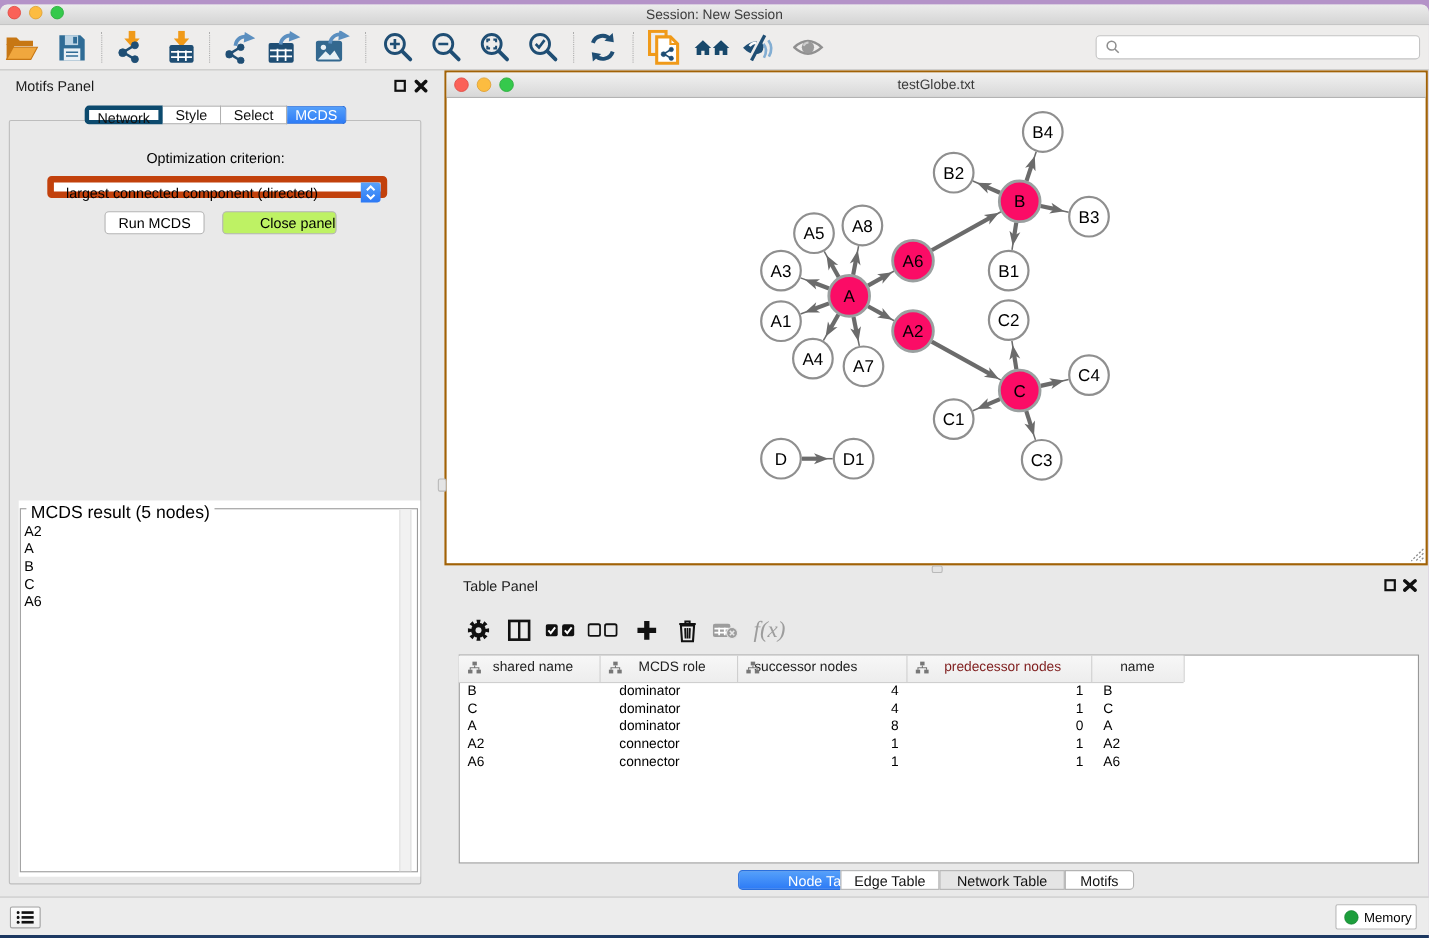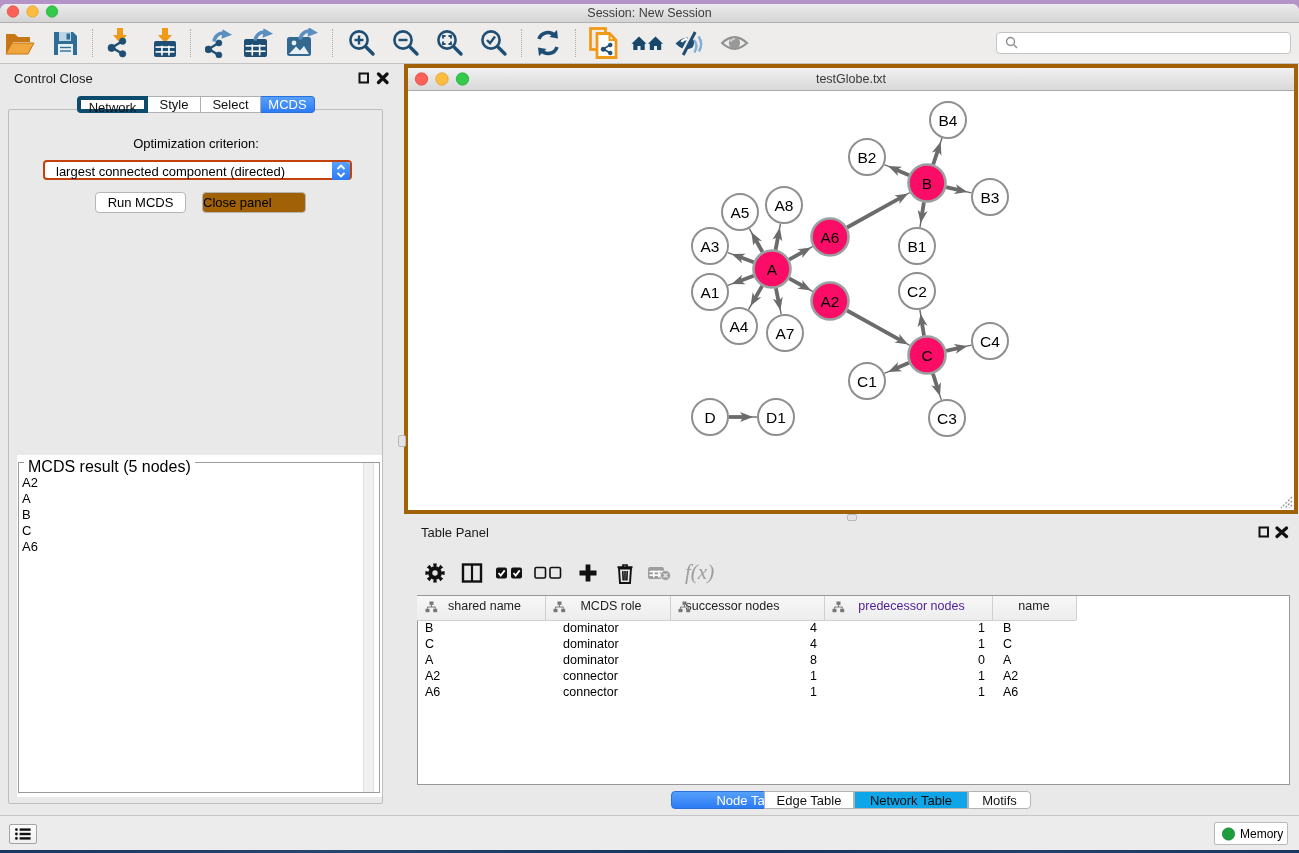--- a/index.html
+++ b/index.html
@@ -162,56 +162,56 @@
     <path d="M9.5,7.5 Q11,4.8 14,4.6" fill="none" stroke="#cfcfcf" stroke-width="1.8"></path>
   </svg>
 <div class="abs" style="left:996px;top:32px;width:293px;height:20px;background:#fff;border:1px solid #c4c4c4;border-radius:4px">
   <svg width="14" height="14" style="position:absolute;left:8px;top:3px" viewBox="0 0 14 14">
     <circle cx="5.5" cy="5.5" r="4" fill="none" stroke="#8e8e8e" stroke-width="1.4"></circle>
     <line x1="8.5" y1="8.5" x2="12" y2="12" stroke="#8e8e8e" stroke-width="1.4"></line>
   </svg>
 </div>
 
 <div class="abs" style="left:0;top:64px;width:392px;height:748px">
-  <div style="position:absolute;left:14px;top:7px;font-size:13px;color:#1a1a1a">Control Close</div>
+  <div style="position:absolute;left:14px;top:7px;font-size:13px;color:#1a1a1a">Motifs Panel</div>
   <svg width="32" height="13" style="position:absolute;left:358px;top:8px" viewBox="0 0 32 13">
     <rect x="1.5" y="1.5" width="8.5" height="9" fill="none" stroke="#111" stroke-width="2"></rect>
     <path d="M20.5,2 L29,10.5 M29,2 L20.5,10.5" stroke="#111" stroke-width="3.2" stroke-linecap="round"></path>
   </svg>
 
   <div style="position:absolute;left:8px;top:45px;width:375px;height:695px;background:#e9e9e9;border:1px solid #bdbdbd;border-radius:2px;box-sizing:border-box"></div>
 
   <div style="position:absolute;left:77px;top:32px;height:17px;display:flex">
     <div style="width:71px;background:#fff;border:4px solid #0c4a6e;border-radius:4px 0 0 4px;box-sizing:border-box;font-size:13px;text-align:center;line-height:16px;color:#111">Network</div>
     <div style="width:53px;background:#fff;border:1px solid #b0b0b0;border-left:none;box-sizing:border-box;font-size:13px;text-align:center;line-height:16px;color:#111">Style</div>
     <div style="width:60px;background:#fff;border:1px solid #b0b0b0;border-left:none;box-sizing:border-box;font-size:13px;text-align:center;line-height:16px;color:#111">Select</div>
     <div style="width:54px;background:linear-gradient(#55a0fa,#2d7bf6);border:1px solid #2a6fdd;border-left:none;border-radius:0 4px 4px 0;box-sizing:border-box;font-size:13px;text-align:center;line-height:16px;color:#fff">MCDS</div>
   </div>
   <div style="position:absolute;left:0;right:0;top:72px;text-align:center;font-size:13px;color:#000">Optimization criterion:</div>
 
-  <div style="position:absolute;left:43px;top:96px;width:309px;height:20px;background:#fff;border:2px solid #c2410c;border-radius:4px;box-sizing:border-box">
+  <div style="position:absolute;left:43px;top:96px;width:309px;height:20px;background:#fff;border:6px solid #c2410c;border-radius:4px;box-sizing:border-box">
     <div style="position:absolute;left:11px;top:2px;font-size:13px;color:#000">largest connected component (directed)</div>
     <div style="position:absolute;right:0;top:0;width:18px;height:18px;background:linear-gradient(#58a2fb,#2c79f5);border-radius:0 3px 3px 0">
       <svg width="18" height="18" viewBox="0 0 18 18">
         <path d="M5.5,7 L9,3.5 L12.5,7" fill="none" stroke="#fff" stroke-width="1.8"></path>
         <path d="M5.5,11 L9,14.5 L12.5,11" fill="none" stroke="#fff" stroke-width="1.8"></path>
       </svg>
     </div>
   </div>
   <div style="position:absolute;left:95px;top:128px;width:91px;height:21px;background:#fff;border:1px solid #b5b5b5;border-radius:4px;box-sizing:border-box;font-size:13px;text-align:center;line-height:19px">Run MCDS</div>
-  <div style="position:absolute;left:202px;top:128px;width:104px;height:21px;background:#a16207;border:1px solid #b5b5b5;border-radius:4px;box-sizing:border-box;font-size:13px;text-align:left;line-height:19px">Close panel</div>
+  <div style="position:absolute;left:202px;top:128px;width:104px;height:21px;background:#bef264;border:1px solid #b5b5b5;border-radius:4px;box-sizing:border-box;font-size:13px;text-align:right;line-height:19px">Close panel</div>
 
   <div style="position:absolute;left:17px;top:391px;width:365px;height:342px;background:#fff"></div>
   <div style="position:absolute;left:18px;top:398px;width:362px;height:331px;border:1px solid #9b9b9b;box-sizing:border-box"></div>
   <div style="position:absolute;left:24px;top:394px;background:#fff;padding:0 4px;font-size:16px;color:#000">MCDS result (5 nodes)</div>
   <div style="position:absolute;left:363px;top:399px;width:11px;height:329px;background:#f1f1f1;border-left:1px solid #e0e0e0;border-right:1px solid #e0e0e0;box-sizing:border-box"></div>
   <div style="position:absolute;left:22px;top:411px;font-size:13px;line-height:16px;color:#000">A2<br>A<br>B<br>C<br>A6</div>
 </div>
 
-<div class="abs" style="left:404px;top:64px;width:894px;height:450px;background:#fff;border:4px solid #a16207;box-sizing:border-box">
+<div class="abs" style="left:404px;top:64px;width:894px;height:450px;background:#fff;border:2px solid #a16207;box-sizing:border-box">
   <div style="position:absolute;left:0;top:0;right:0;height:22px;background:linear-gradient(#f1f1f1,#d8d8d8);border-bottom:1px solid #ababab">
     <svg width="80" height="22" style="position:absolute;left:0;top:0">
       <circle cx="13.5" cy="11" r="6.2" fill="#fb6158" stroke="#df4a43" stroke-width="0.8"></circle>
       <circle cx="34" cy="11" r="6.2" fill="#fcbc40" stroke="#dfa133" stroke-width="0.8"></circle>
       <circle cx="54.5" cy="11" r="6.2" fill="#35c94c" stroke="#2aad3c" stroke-width="0.8"></circle>
     </svg>
     <div style="position:absolute;left:0;right:0;top:4px;text-align:center;font-size:12.5px;color:#3a3a3a">testGlobe.txt</div>
   </div>
   <svg width="13" height="13" style="position:absolute;right:1px;bottom:1px" viewBox="0 0 13 13">
     <path d="M12,1 L1,12 M12,5 L5,12 M12,9 L9,12" stroke="#8f8f8f" stroke-width="1.2" fill="none" stroke-dasharray="2,1.6"></path>
@@ -390,21 +390,21 @@
   </svg>
 <div style="position:absolute;left:670px;top:596px;width:1px;height:24px;background:#cfcfcf"></div>
 <div style="position:absolute;left:652px;top:599px;width:154px;text-align:center;font-size:12.5px;color:#222;text-indent:7px">successor nodes</div>
 <svg style="position:absolute;left:678px;top:601px" width="13" height="12" viewBox="0 0 13 12">
     <rect x="4.5" y="0.5" width="4" height="3.4" fill="#777"></rect>
     <rect x="0.5" y="7.8" width="4" height="3.4" fill="#777"></rect>
     <rect x="8.2" y="7.8" width="4" height="3.4" fill="#777"></rect>
     <path d="M6.5,4 L6.5,6 M2.5,7.8 L2.5,6 L10.3,6 L10.3,7.8" stroke="#777" fill="none" stroke-width="1"></path>
   </svg>
 <div style="position:absolute;left:824px;top:596px;width:1px;height:24px;background:#cfcfcf"></div>
-<div style="position:absolute;left:824px;top:599px;width:168px;text-align:center;font-size:12.5px;color:#4c1d95;text-indent:7px">predecessor nodes</div>
+<div style="position:absolute;left:824px;top:599px;width:168px;text-align:center;font-size:12.5px;color:#7f1d1d;text-indent:7px">predecessor nodes</div>
 <svg style="position:absolute;left:832px;top:601px" width="13" height="12" viewBox="0 0 13 12">
     <rect x="4.5" y="0.5" width="4" height="3.4" fill="#777"></rect>
     <rect x="0.5" y="7.8" width="4" height="3.4" fill="#777"></rect>
     <rect x="8.2" y="7.8" width="4" height="3.4" fill="#777"></rect>
     <path d="M6.5,4 L6.5,6 M2.5,7.8 L2.5,6 L10.3,6 L10.3,7.8" stroke="#777" fill="none" stroke-width="1"></path>
   </svg>
 <div style="position:absolute;left:992px;top:596px;width:1px;height:24px;background:#cfcfcf"></div>
 <div style="position:absolute;left:992px;top:599px;width:84px;text-align:center;font-size:12.5px;color:#222;text-indent:0px">name</div>
 <div style="position:absolute;left:1076px;top:596px;width:1px;height:24px;background:#cfcfcf"></div>
 <div style="position:absolute;left:425px;top:621px;font-size:12.5px">B</div>
@@ -427,21 +427,21 @@
 <div style="position:absolute;left:700px;top:669px;width:117px;text-align:right;font-size:12.5px">1</div>
 <div style="position:absolute;left:860px;top:669px;width:125px;text-align:right;font-size:12.5px">1</div>
 <div style="position:absolute;left:1003px;top:669px;font-size:12.5px">A2</div>
 <div style="position:absolute;left:425px;top:685px;font-size:12.5px">A6</div>
 <div style="position:absolute;left:563px;top:685px;font-size:12.5px">connector</div>
 <div style="position:absolute;left:700px;top:685px;width:117px;text-align:right;font-size:12.5px">1</div>
 <div style="position:absolute;left:860px;top:685px;width:125px;text-align:right;font-size:12.5px">1</div>
 <div style="position:absolute;left:1003px;top:685px;font-size:12.5px">A6</div>
 <div style="position:absolute;left:671px;top:791px;width:112px;height:18px;background:linear-gradient(#55a0fa,#2d7bf6);color:#fff;border:1px solid #2a6fdd;border-top-left-radius:4px;border-bottom-left-radius:4px;box-sizing:border-box;font-size:13px;text-align:right;line-height:17px">Node Table</div>
 <div style="position:absolute;left:764px;top:791px;width:90px;height:18px;background:#fff;color:#111;border:1px solid #b3b3b3;box-sizing:border-box;font-size:13px;text-align:center;line-height:17px">Edge Table</div>
-<div style="position:absolute;left:854px;top:791px;width:114px;height:18px;background:#0ea5e9;color:#111;border:1px solid #b3b3b3;box-sizing:border-box;font-size:13px;text-align:center;line-height:17px">Network Table</div>
+<div style="position:absolute;left:854px;top:791px;width:114px;height:18px;background:#e5e5e5;color:#111;border:1px solid #b3b3b3;box-sizing:border-box;font-size:13px;text-align:center;line-height:17px">Network Table</div>
 <div style="position:absolute;left:968px;top:791px;width:63px;height:18px;background:#fff;color:#111;border:1px solid #b3b3b3;border-top-right-radius:4px;border-bottom-right-radius:4px;box-sizing:border-box;font-size:13px;text-align:center;line-height:17px">Motifs</div>
 
 <div class="abs" style="left:0;top:815px;width:1299px;height:34px;background:#ececec;border-top:1px solid #c6c6c6">
   <div style="position:absolute;left:9px;top:8px;width:28px;height:20px;background:linear-gradient(#fdfdfd,#f0f0f0);border:1px solid #a3a3a3;border-radius:2px;box-sizing:border-box">
     <svg width="16" height="12" viewBox="0 0 16 12" style="position:absolute;left:5px;top:3px">
       <circle cx="1.4" cy="1.6" r="1.4" fill="#111"></circle>
         <rect x="4.6" y="0.4" width="11" height="2.4" fill="#111"></rect>
       <circle cx="1.4" cy="6" r="1.4" fill="#111"></circle>
         <rect x="4.6" y="4.8" width="11" height="2.4" fill="#111"></rect>
       <circle cx="1.4" cy="10.4" r="1.4" fill="#111"></circle>

